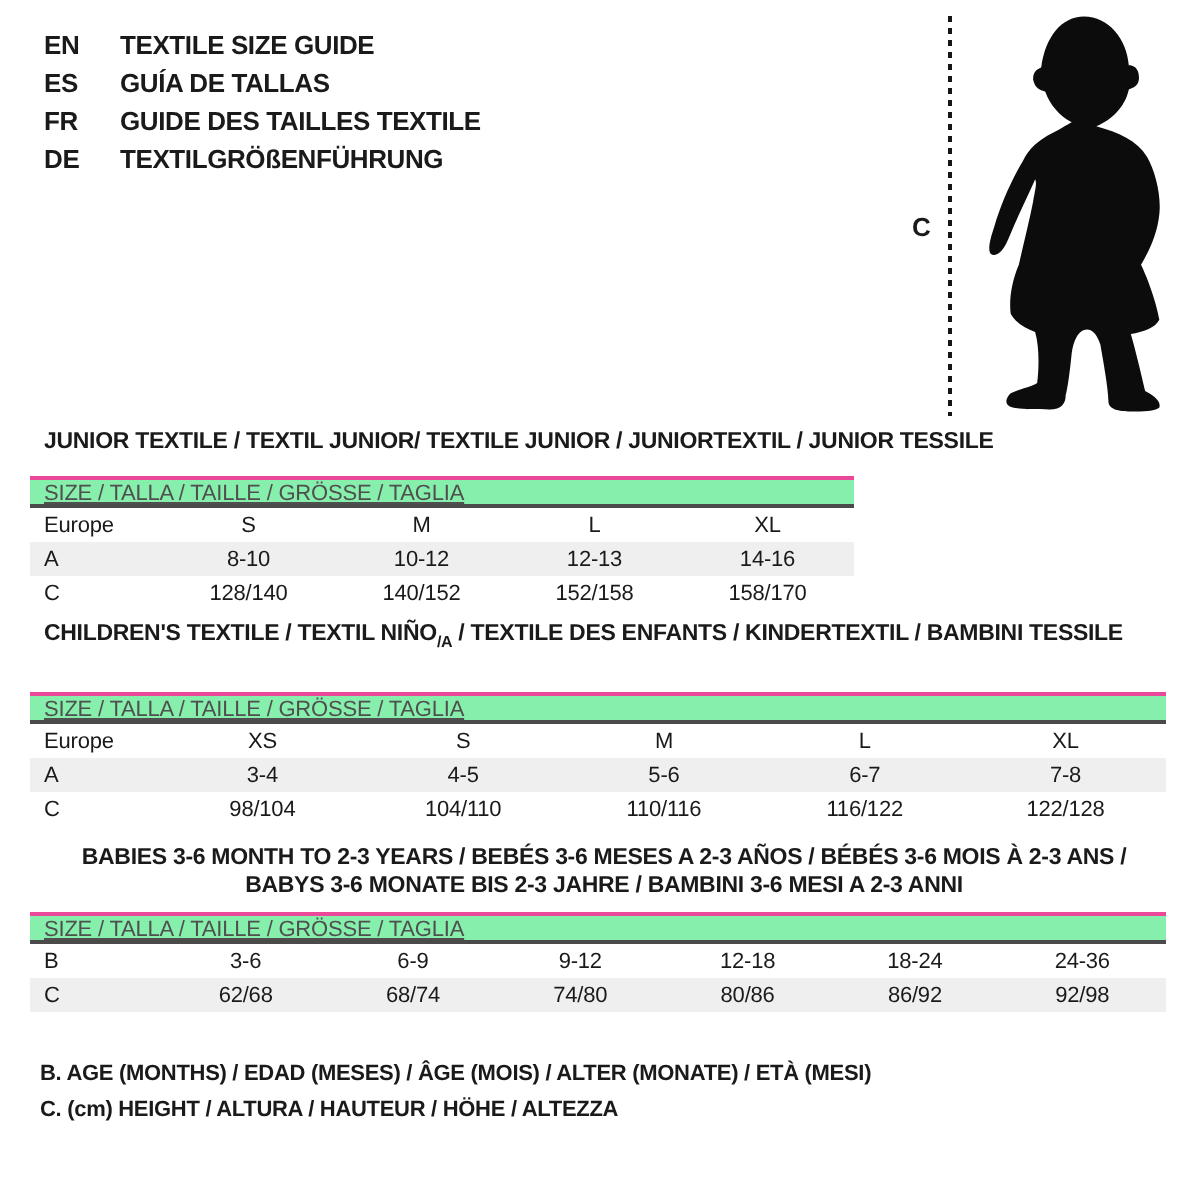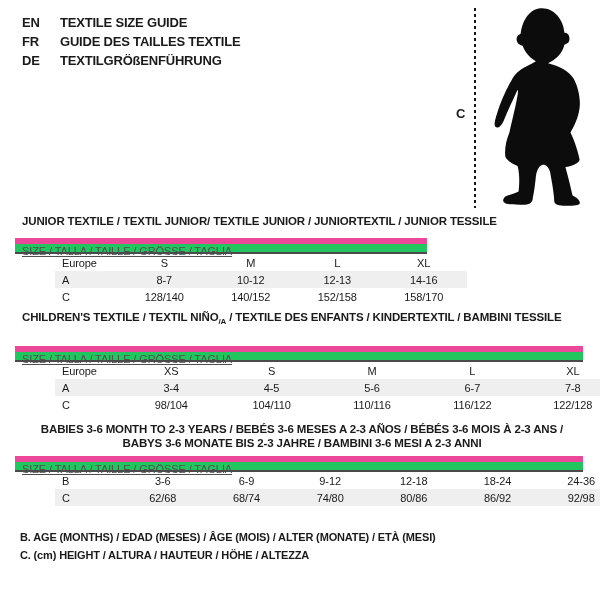--- a/index.html
+++ b/index.html
@@ -37,47 +37,51 @@
   #t3-title { top:422px; white-space:normal; width:560px; }
   .t-sub { font-size:8px; vertical-align:sub; }
 
   .tbl-wrap { position:absolute; left:15px; }
   #w1 { top:238px; width:412px; }
   #w2 { top:346px; width:568px; }
   #w3 { top:456px; width:568px; }
 
   .size-bar {
     height:16px; line-height:15px;
-    background:#22c55e; color:#4f4f4f;
+    background:#86efac; color:#4f4f4f;
     font-size:11px; padding-left:7px; letter-spacing:-0.1px;
-    border-top:6px solid #ec4899;
+    border-top:2px solid #ec4899;
     border-bottom:2px solid #4a4a4a;
     white-space:nowrap;
     text-decoration:underline;
   }
-  table.size-table { width:100%; border-collapse:collapse; table-layout:fixed;margin-left:40px; }
+  table.size-table { width:100%; border-collapse:collapse; table-layout:fixed; }
   .size-table td {
     height:17px; font-size:11px; text-align:center;
     padding:0; letter-spacing:-0.1px; white-space:nowrap;
   }
   .size-table td.lbl { text-align:left; padding-left:7px; }
   col.c-lbl { width:66px; }
   tr.alt { background:#efefef; }
 
   
   .legend { position:absolute; left:20px; top:529px; }
   .legend-line { font-weight:bold; font-size:11px; line-height:17.5px; letter-spacing:-0.15px; white-space:nowrap; }
 </style>
 </head>
 <body>
 
 <div class="lang-block">
   <div class="lang-row">
     <span class="lang-code">EN</span>
     <span class="lang-label">TEXTILE SIZE GUIDE</span>
+  </div>
+  <div class="lang-row">
+    <span class="lang-code">ES</span>
+    <span class="lang-label">GUÍA DE TALLAS</span>
   </div>
   <div class="lang-row">
     <span class="lang-code">FR</span>
     <span class="lang-label">GUIDE DES TAILLES TEXTILE</span>
   </div>
   <div class="lang-row">
     <span class="lang-code">DE</span>
     <span class="lang-label">TEXTILGRÖßENFÜHRUNG</span>
   </div>
 </div>
@@ -141,21 +145,21 @@
     <tbody>
         <tr>
       <td class="lbl">Europe</td>
       <td>S</td>
       <td>M</td>
       <td>L</td>
       <td>XL</td>
     </tr>
     <tr class="alt">
       <td class="lbl">A</td>
-      <td>8-7</td>
+      <td>8-10</td>
       <td>10-12</td>
       <td>12-13</td>
       <td>14-16</td>
     </tr>
     <tr>
       <td class="lbl">C</td>
       <td>128/140</td>
       <td>140/152</td>
       <td>152/158</td>
       <td>158/170</td>

